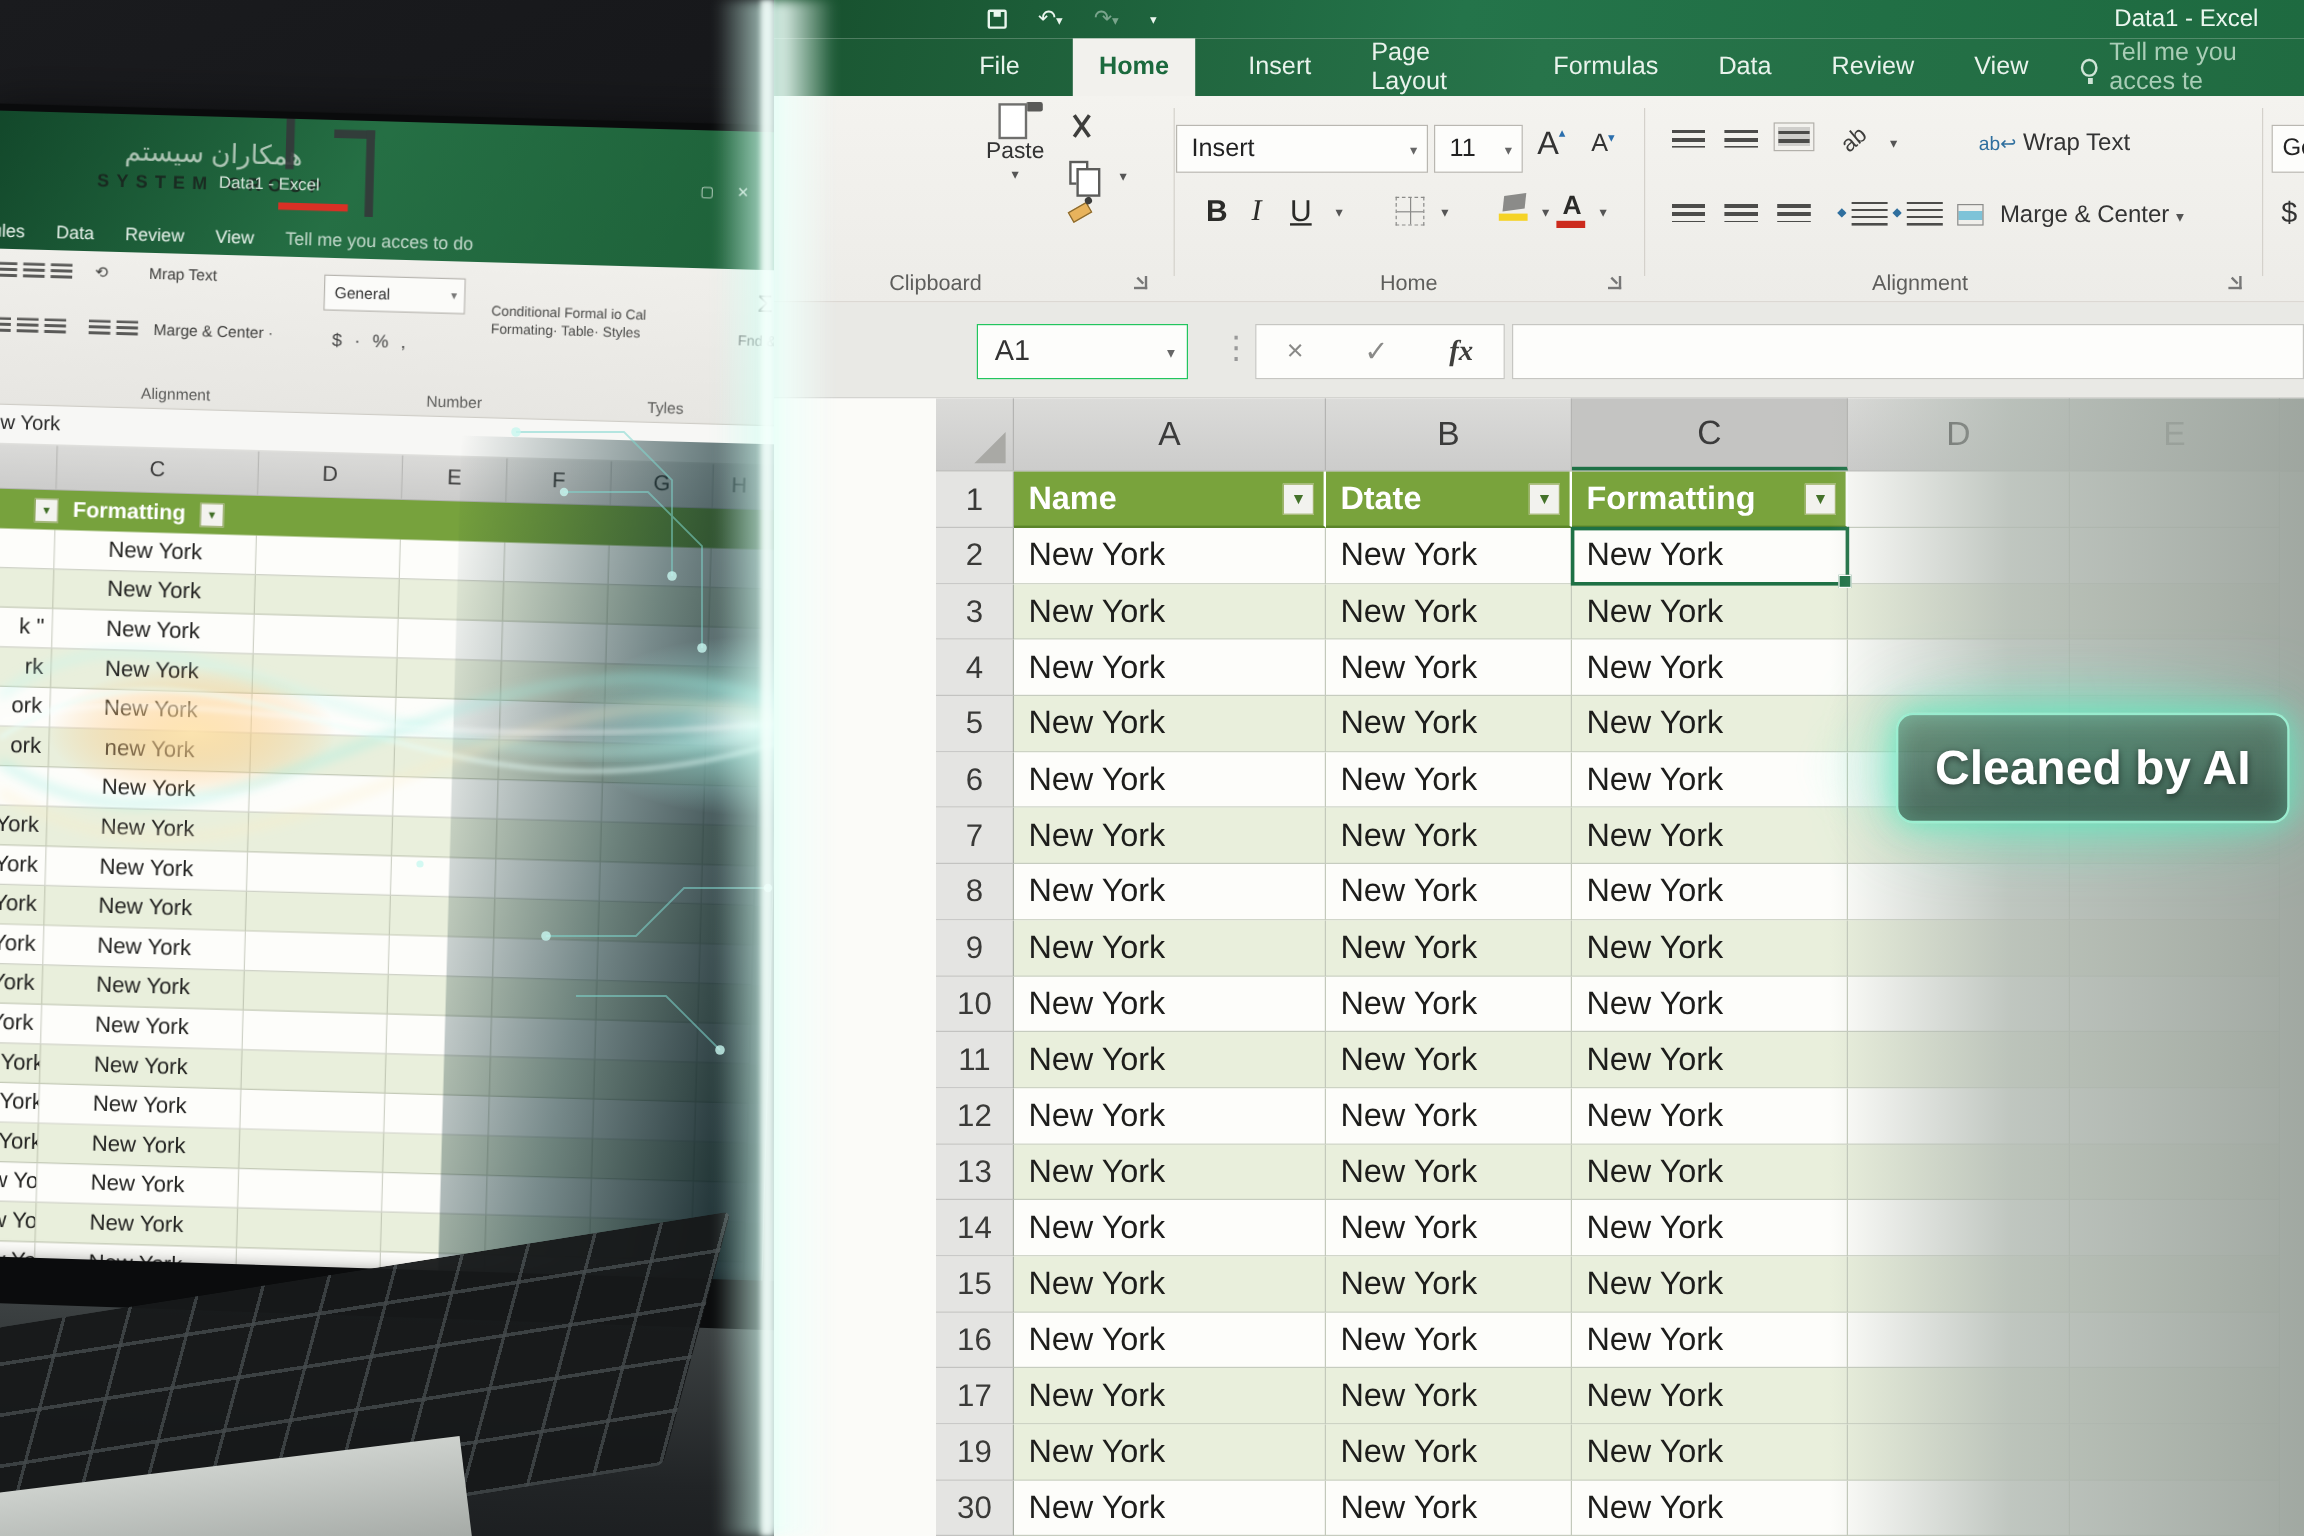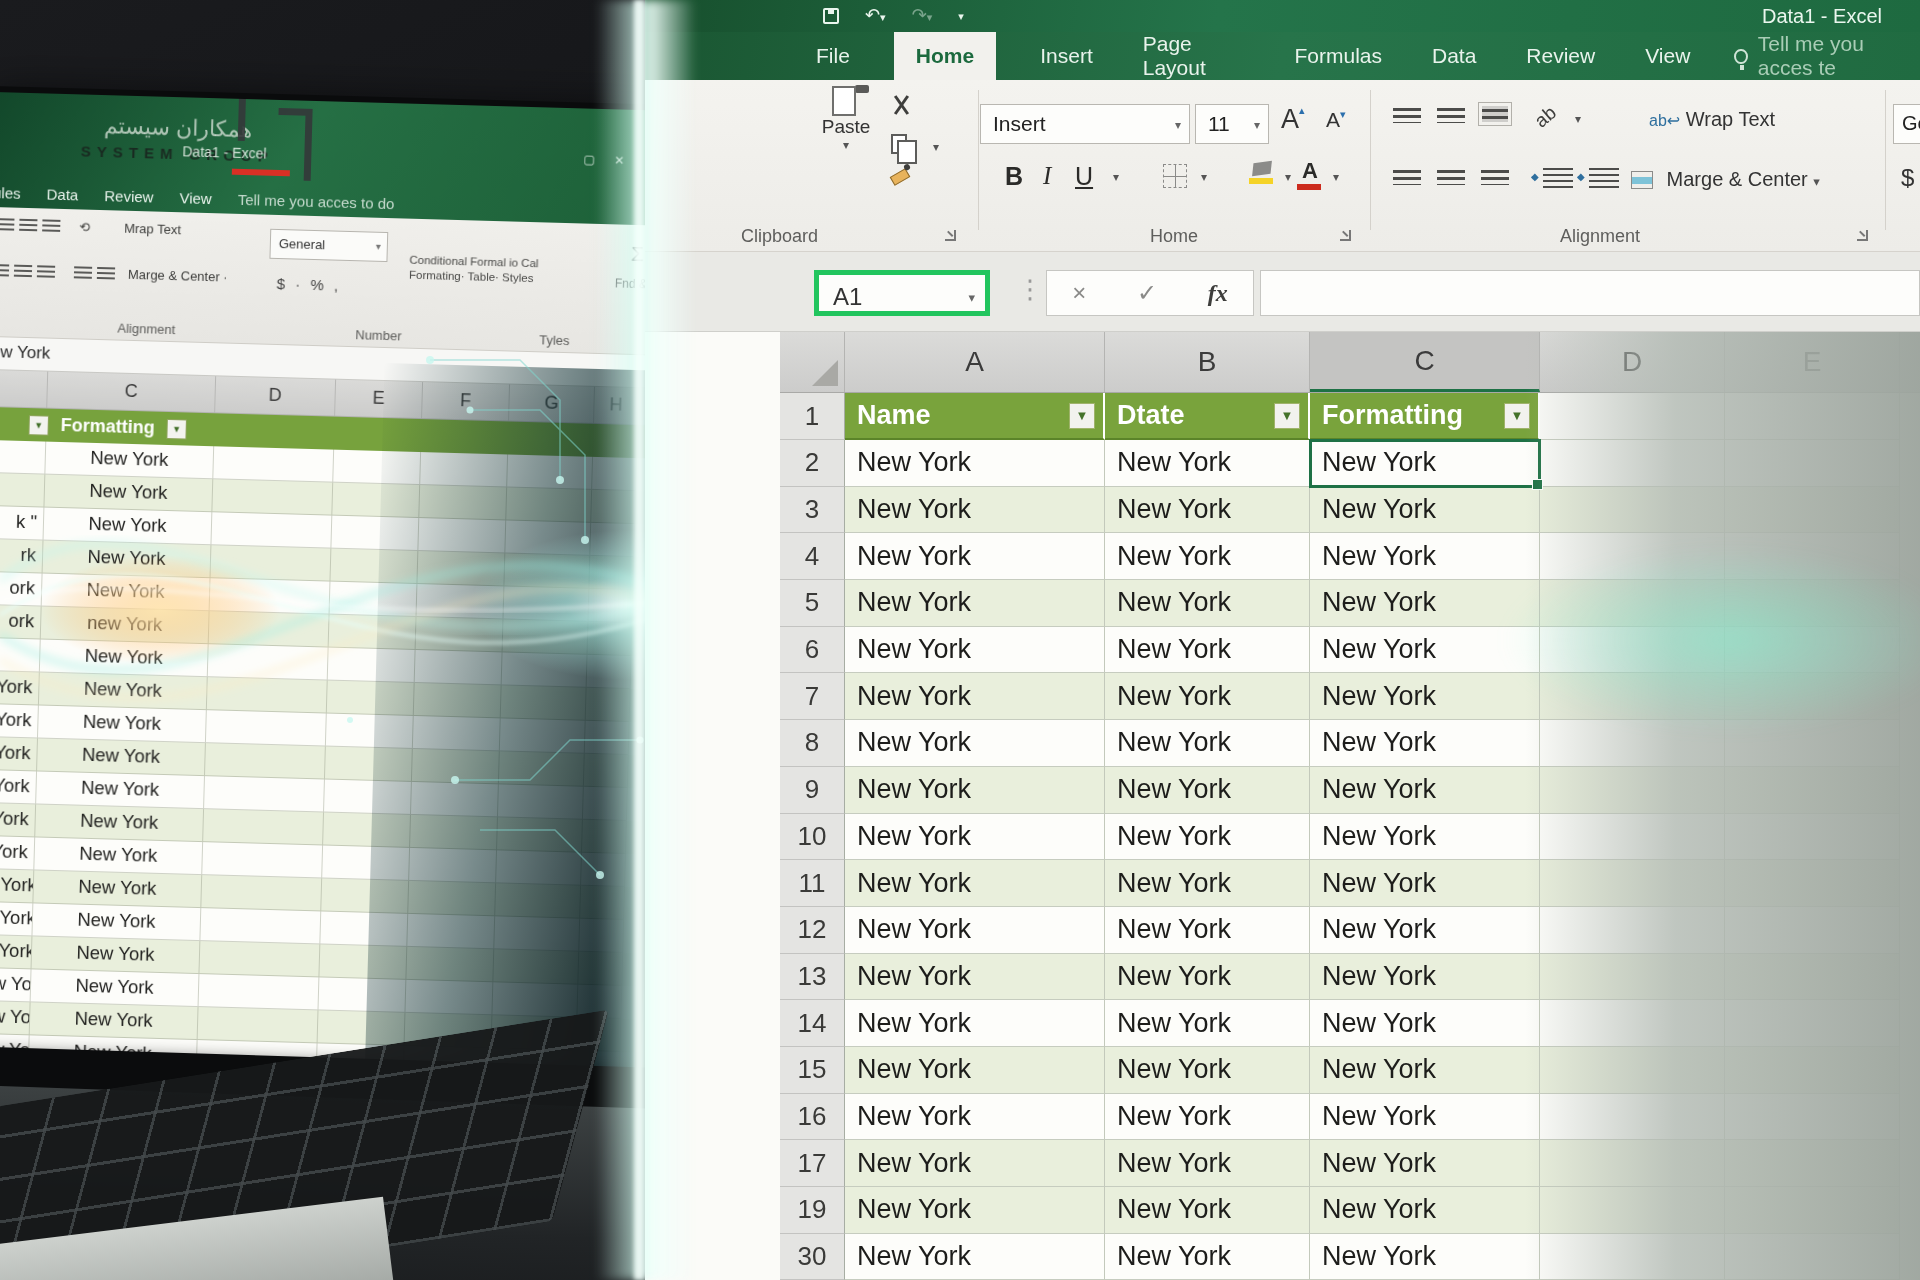--- a/index.html
+++ b/index.html
@@ -176,21 +176,21 @@
     background:repeating-linear-gradient(to bottom,#4c4c4a 0 2px,transparent 2px 6px); }
   .indent-ic:before { content:"◆"; position:absolute; left:-12px; top:3px; font-size:10px; color:#2f6f9e; }
   
   .ge-box { position:absolute; left:1248px; top:24px; width:40px; height:40px; background:#fdfdfb;
     border:1px solid #b9b7b1; font-size:20px; padding:7px 0 0 8px; color:#222; }
   .cur-sym { position:absolute; left:1256px; top:84px; font-size:24px; color:#333; }
 
   .fbar { position:absolute; left:0; top:252px; width:1275px; height:80px; background:#e9e9e5;
     border-bottom:1px solid #cfcfcb; }
   .namebox { position:absolute; left:169px; top:18px; width:176px; height:46px; background:#fdfdfb;
-    border:5px solid #22c55e; font-size:24px; color:#333; padding:8px 0 0 14px; }
+    border:1px solid #22c55e; font-size:24px; color:#333; padding:8px 0 0 14px; }
   .namebox i { position:absolute; right:10px; top:15px; font-style:normal; font-size:13px; color:#666; }
   .fdots { position:absolute; left:372px; top:22px; font-size:26px; color:#999; }
   .fbtns { position:absolute; left:401px; top:18px; width:208px; height:46px; background:#fdfdfb;
     border:1px solid #c6c6c2; display:flex; align-items:center; justify-content:space-around;
     font-size:24px; color:#8a8a88; }
   .fxi { font-family:"Liberation Serif", serif; font-style:italic; color:#3e3e3c; font-weight:bold; }
   .ffield { position:absolute; left:615px; top:18px; width:660px; height:46px; background:#fdfdfb;
     border:1px solid #c6c6c2; }
 
   .grid { position:absolute; left:0; top:332px; width:1275px; height:948px; background:#fbfbf8; }
@@ -813,13 +813,14 @@
     <div class="cell wD"></div>
     <div class="cell wE"></div>
   </div>
         </div>
     </div>
 
     <div class="rfade"></div>
   </div>
 
   <div class="badge-glow"></div>
+  <div class="badge">Cleaned by AI</div>
 </div>
 
 </body></html>

